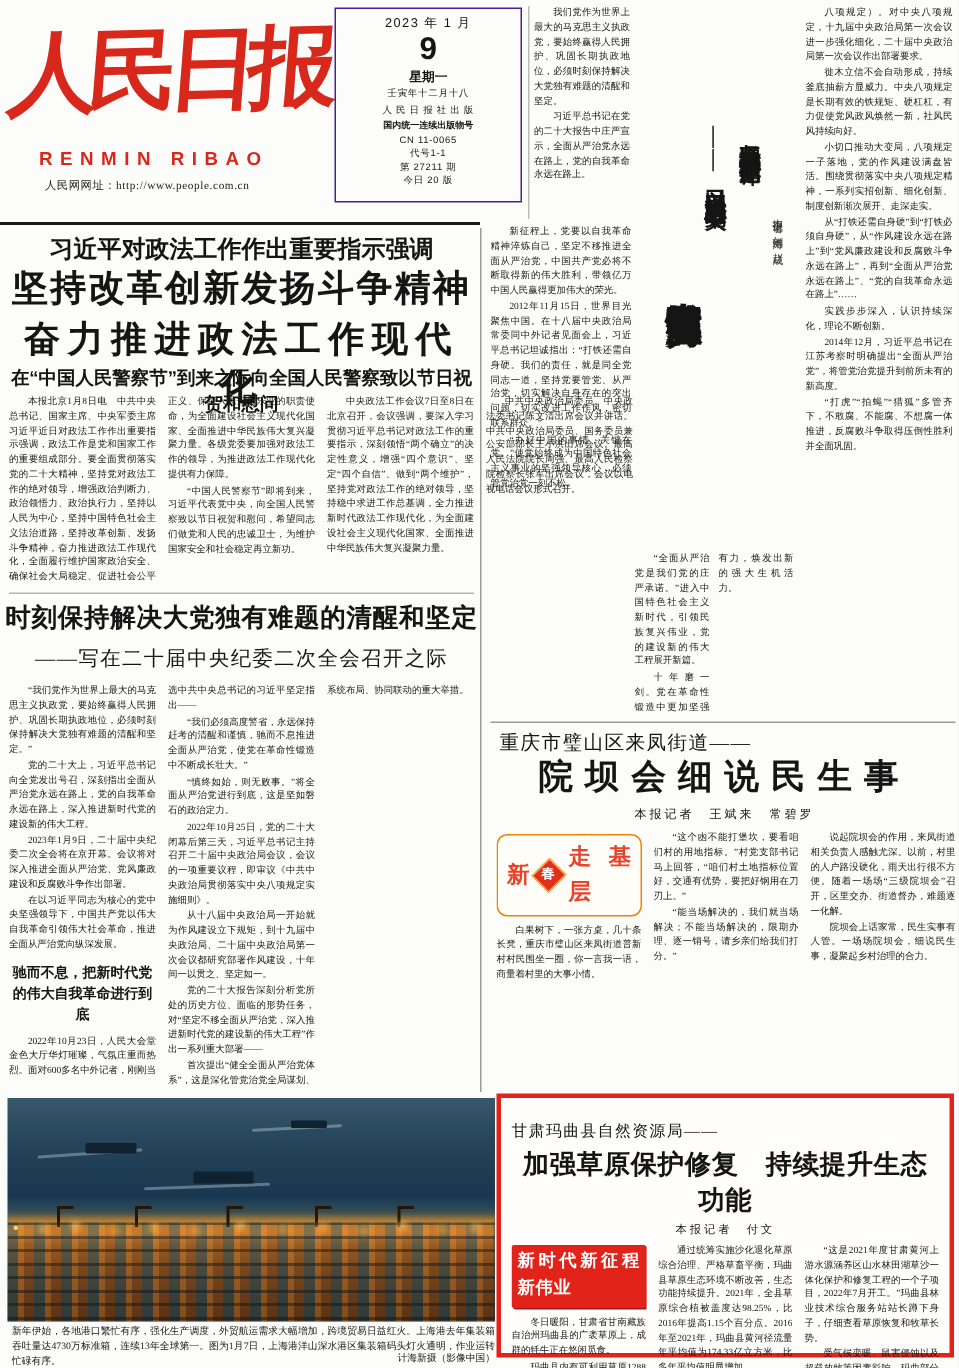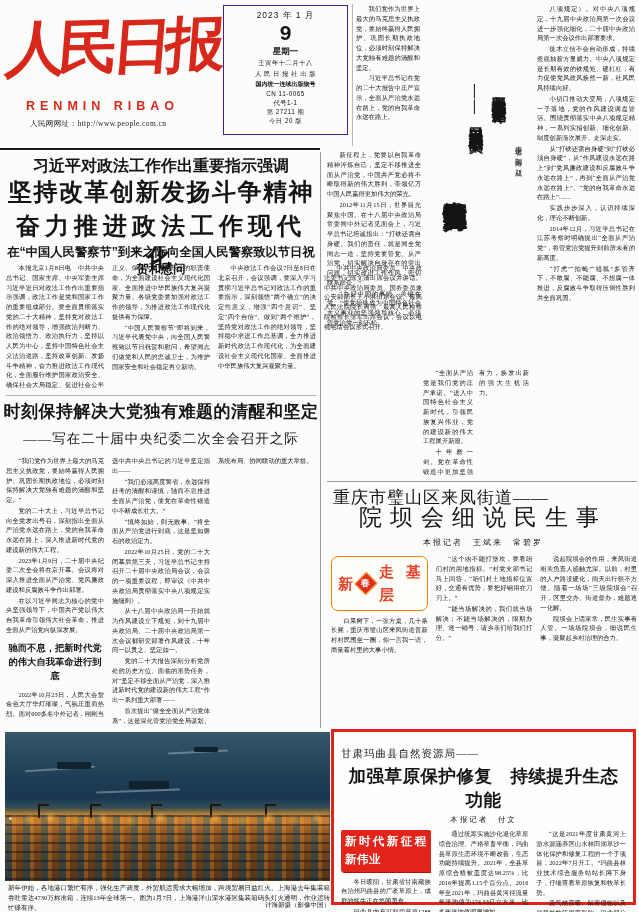--- a/index.html
+++ b/index.html
@@ -47,22 +47,22 @@
   .rev-colleft{left:327px;top:150px;width:94px;height:330px;}
   .rev-quote{font-weight:bold;font-size:8.2px;line-height:1.7;text-align:justify;margin:5px 0;text-indent:0;}
   .rev-vh{left:423px;top:8px;width:48px;height:354px;font-weight:bold;font-size:24px;letter-spacing:.5px;text-align:center;}
   .rev-sub1{left:489px;top:84px;height:250px;font-weight:bold;font-size:14.5px;letter-spacing:1px;}
   .rev-sub2{left:466px;top:84px;height:300px;font-weight:bold;font-size:14.5px;letter-spacing:1px;}
   .rev-byline{left:513px;top:140px;height:140px;font-size:7px;letter-spacing:1px;color:#333;}
   .rev-mid{left:423px;top:368px;width:106px;height:110px;column-count:2;column-gap:6px;column-fill:auto;}
   .rev-colright{left:537px;top:4px;width:98px;height:476px;}
   .divider-h-right{left:327px;top:481px;width:310px;height:1px;background:#9a9a9a;}
   
-  .yb-kicker{left:333px;top:486px;font-size:17px;letter-spacing:1px;}
-  .yb-h{left:330px;top:502px;width:306px;text-align:center;font-weight:normal;font-size:23px;letter-spacing:8px;}
+  .yb-kicker{left:333px;top:486px;font-size:13px;letter-spacing:1px;}
+  .yb-h{left:330px;top:502px;width:306px;text-align:center;font-weight:bold;font-size:23px;letter-spacing:8px;}
   .yb-byline{left:330px;top:537px;width:306px;text-align:center;font-size:8px;letter-spacing:2px;}
   .yb-body{left:331px;top:554px;width:306px;height:172px;}
   .badge-nc{display:flex;align-items:center;gap:3px;border:1.5px solid #f08300;border-radius:7px;
       padding:3px 6px;width:fit-content;margin:2px 0 5px 0;background:#fffdf8;}
   .badge-nc .b-txt{color:#e8432a;font-weight:bold;font-size:15px;font-family:"Liberation Sans","DejaVu Sans",sans-serif;}
   .badge-nc .b-diamond{width:15px;height:15px;background:#e02e1f;border:1.5px solid #f5b042;transform:rotate(45deg);
       display:flex;align-items:center;justify-content:center;margin:0 2px;}
   .badge-nc .b-diamond span{transform:rotate(-45deg);color:#fff;font-size:9px;font-weight:bold;}
   
   .redbox{left:331px;top:729px;width:305px;height:176px;border:3.5px solid #e2231a;box-sizing:border-box;

